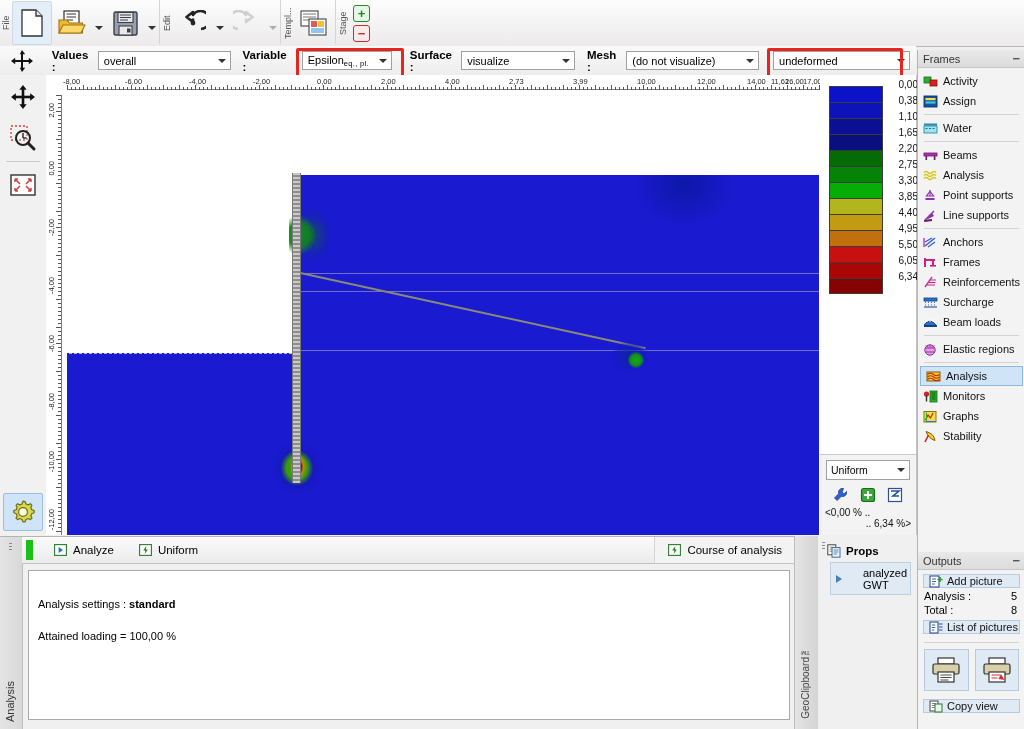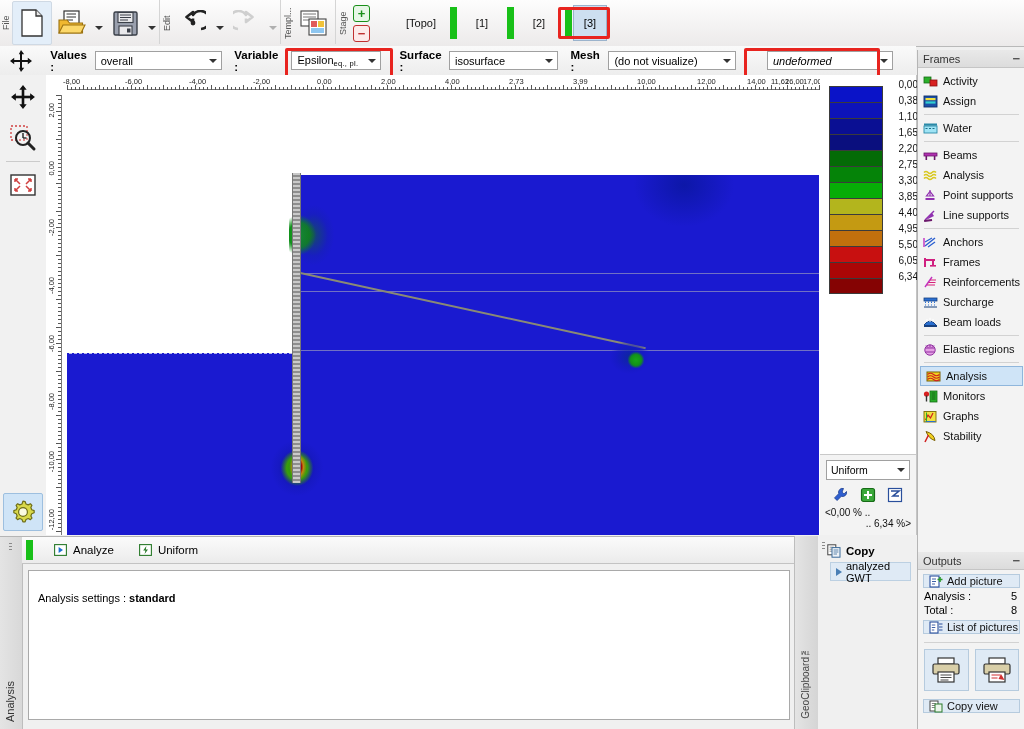--- a/index.html
+++ b/index.html
@@ -170,32 +170,32 @@
   .tabstrip{position:absolute;left:22px;top:0;width:772px;height:26px;
     background:linear-gradient(#fbfbfb,#ebebeb);border-bottom:1px solid #c3c3c3;display:flex;align-items:center;}
   .greenbar{width:7px;height:20px;background:#18c018;margin:0 8px 0 4px;}
   .tabitem{display:flex;align-items:center;gap:5px;height:26px;padding:0 12px;font-size:11.5px;}
   .tabitem.right{margin-left:auto;background:#f3f3f3;border-left:1px solid #d5d5d5;}
   .msgbox{
     position:absolute;left:28px;top:33px;width:762px;height:150px;background:#fff;border:1px solid #a9a9a9;
     box-sizing:border-box;padding:7px 9px;
   }
   .msg-ok{color:#0a9b0a;font-weight:bold;font-size:11.5px;}
-  .msg-l{font-size:11px;margin-top:14px;}
+  .msg-l{font-size:11px;margin-top:20px;}
 
   .geoclip{
     position:absolute;left:794px;top:536px;width:24px;height:193px;
     background:linear-gradient(90deg,#e4e4e4,#d4d4d4);border-left:1px solid #bdbdbd;border-right:1px solid #bdbdbd;
   }
   .geoclip-txt{position:absolute;left:5px;bottom:10px;writing-mode:vertical-rl;transform:rotate(180deg);
      font-size:10px;color:#444;}
   .copypane{position:absolute;left:818px;top:536px;width:99px;height:193px;background:#f0f0f0;}
   .copyhead{display:flex;align-items:center;gap:5px;padding:8px 0 0 8px;font-size:11.5px;font-weight:bold;}
-  .gwtbtn{margin:5px 6px 0 12px;height:19px;background:#dfeaf5;border:1px solid #bcd0e2;box-sizing:border-box;
-    display:flex;align-items:center;gap:4px;padding-left:5px;font-size:11px;}
+  .gwtbtn{margin:5px 6px 0 12px;height:33px;background:#dfeaf5;border:1px solid #bcd0e2;box-sizing:border-box;
+    display:flex;align-items:center;gap:21px;padding-left:5px;font-size:11px;}
   .tri{width:0;height:0;border-top:4px solid transparent;border-bottom:4px solid transparent;border-left:6px solid #4a7fb5;}
   .copy-grip{position:absolute;left:4px;top:6px;width:3px;height:9px;
     background:repeating-linear-gradient(180deg,#8a8a8a 0 1px,transparent 1px 3px);}
   .minus-ico{font-size:13px;color:#555;line-height:10px;font-weight:bold;}
 </style>
 </head>
 <body>
 
 <div class="app">
 
@@ -282,32 +282,20 @@
     <div class="tb-sep"></div>
 
     <div class="tb-group">
       <div class="tb-vlabel">Stage</div>
       <div class="plusminus">
         <div class="pmbtn pm-plus">+</div>
         <div class="pmbtn pm-minus">−</div>
       </div>
     </div>
 
-    <div class="stages">
-      <div class="stage-item">[Topo]</div>
-      <div class="stage-bar"></div>
-      <div class="stage-item">[1]</div>
-      <div class="stage-bar"></div>
-      <div class="stage-item">[2]</div>
-      <div class="stage-cur-wrap">
-        <div class="stage-bar" style="margin:0 1px 0 6px;"></div>
-        <div class="stage-cur">[3]</div>
-        <div class="red-box" style="left:2px;top:2px;right:0px;bottom:2px;"></div>
-      </div>
-    </div>
   </div>
 
   <div class="optbar">
     <div class="lt-btn" style="margin:0 0 0 4px;width:38px;height:26px;">
       <svg width="24" height="24" viewBox="0 0 24 24">
         <path d="M12 1 L15.2 5.2 H9.8 Z M12 23 L15.2 18.8 H9.8 Z M1 12 L5.2 8.8 V15.2 Z M23 12 L18.8 8.8 V15.2 Z" fill="#111"></path>
         <rect x="11" y="3" width="2" height="18" fill="#111"></rect>
         <rect x="3" y="11" width="18" height="2" fill="#111"></rect>
       </svg>
     </div>
@@ -322,32 +310,32 @@
     <div style="position:relative;display:flex;align-items:center;">
       <div class="combo" style="width:90px;margin:0 6px;">
         <span><span>Epsilon</span><span class="sub">eq., pl.</span></span>
         <i class="caret"></i>
       </div>
       <div class="red-box" style="left:0px;top:-3px;width:102px;height:26px;"></div>
     </div>
 
     <span class="opt-label">Surface :</span>
     <div class="combo" style="width:120px;">
-      <span>isosurface</span>
+      <span>visualize</span>
       <i class="caret"></i>
     </div>
 
     <span class="opt-label">Mesh :</span>
     <div class="combo" style="width:140px;">
       <span>(do not visualize)</span>
       <i class="caret"></i>
     </div>
 
     <div style="position:relative;display:flex;align-items:center;margin-left:8px;">
-      <div class="combo" style="width:126px;margin:0 23px;font-style:italic;">
+      <div class="combo" style="width:137px;margin:0 6px;">
         <span>undeformed</span>
         <i class="caret"></i>
       </div>
       <div class="red-box" style="left:0px;top:-3px;width:130px;height:26px;"></div>
     </div>
   </div>
 
   <div class="lefttools">
     <div class="lt-btn">
       <svg width="26" height="26" viewBox="0 0 24 24">
@@ -1100,45 +1088,55 @@
       </div>
       <div class="tabitem">
         <span class="ico">
           <svg width="13" height="12" viewBox="0 0 13 12">
             <rect x="0.6" y="0.6" width="11.8" height="10.8" fill="#fff" stroke="#2a7a2a" stroke-width="1.1"></rect>
             <path d="M7.4 2 L4.2 6.4 h2.2 L5.6 10 l3.4-4.6 H6.8 z" fill="#2a7a2a"></path>
           </svg>
         </span>
         <span>Uniform</span>
       </div>
+      <div class="tabitem right">
+        <span class="ico">
+          <svg width="13" height="12" viewBox="0 0 13 12">
+            <rect x="0.6" y="0.6" width="11.8" height="10.8" fill="#fff" stroke="#2a7a2a" stroke-width="1.1"></rect>
+            <path d="M7.4 2 L4.2 6.4 h2.2 L5.6 10 l3.4-4.6 H6.8 z" fill="#2a7a2a"></path>
+          </svg>
+        </span>
+        <span>Course of analysis</span>
+      </div>
     </div>
 
     <div class="msgbox">
       <div class="msg-l">
         <span>Analysis settings : </span><b>standard</b>
       </div>
+      <div class="msg-l">Attained loading = 100,00 %</div>
     </div>
   </div>
 
   <div class="geoclip">
     <div class="geoclip-txt">GeoClipboard™</div>
   </div>
 
   <div class="copypane">
     <div class="copy-grip"></div>
     <div class="copyhead">
       <span class="ico">
         <svg width="14" height="14" viewBox="0 0 14 14">
           <rect x="0.8" y="0.8" width="8" height="10" fill="#fff" stroke="#444" stroke-width="1"></rect>
           <path d="M2.6 3.2 h4.2 M2.6 5.2 h4.2 M2.6 7.2 h3" stroke="#777" stroke-width=".8"></path>
           <rect x="5" y="3.6" width="8" height="9.6" fill="#eef3f8" stroke="#3a6a9a" stroke-width="1"></rect>
           <path d="M6.6 6 h4.8 M6.6 8 h4.8 M6.6 10 h3.4" stroke="#3a6a9a" stroke-width=".8"></path>
         </svg>
       </span>
-      <span>Copy</span>
+      <span>Props</span>
     </div>
     <div class="gwtbtn">
       <i class="tri"></i>
       <span>analyzed GWT</span>
     </div>
   </div>
 
 </div>
 
 </body></html>

